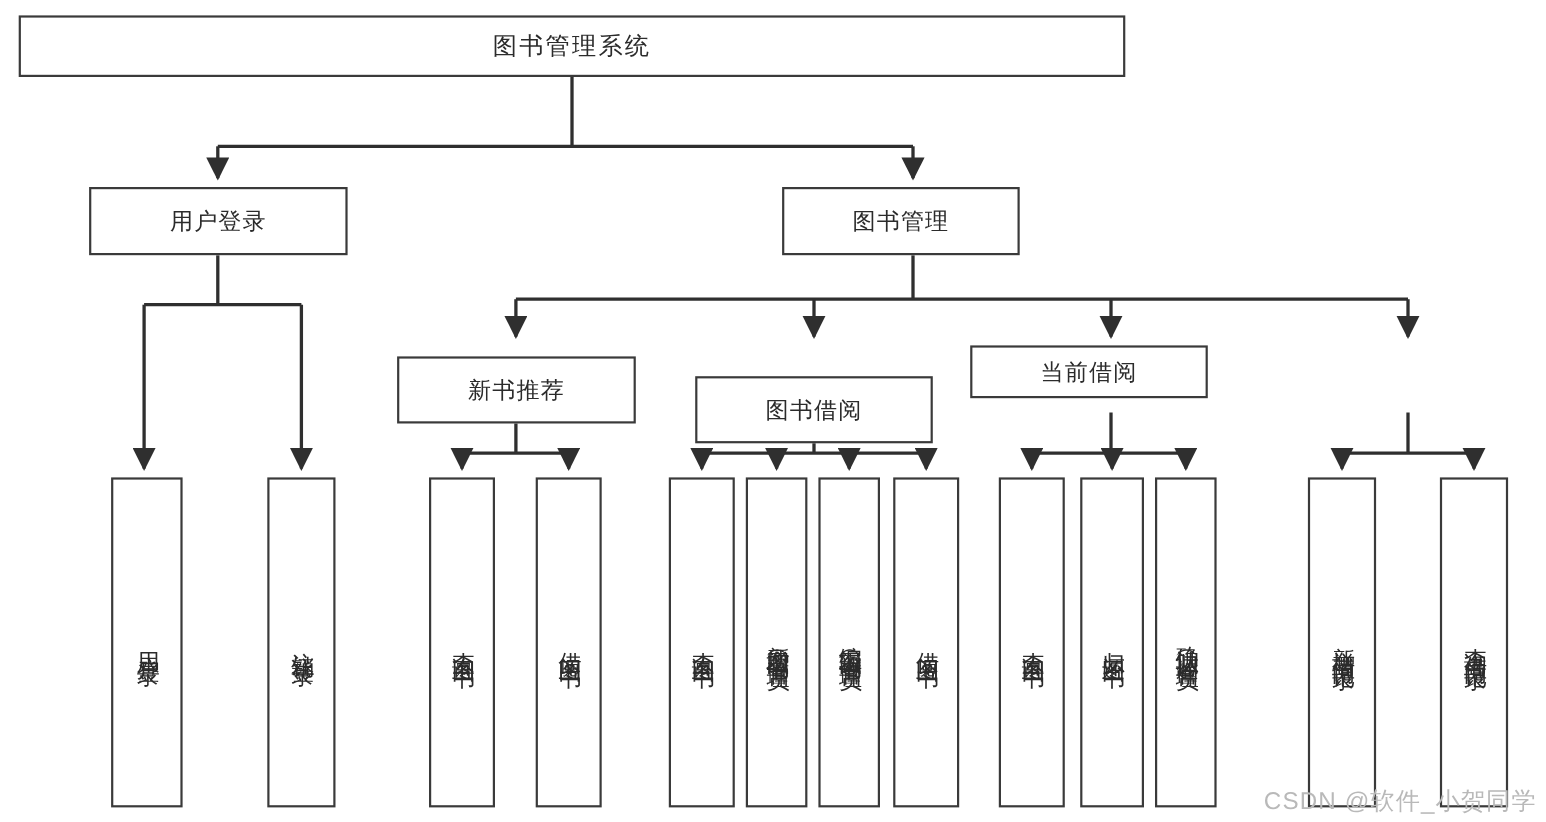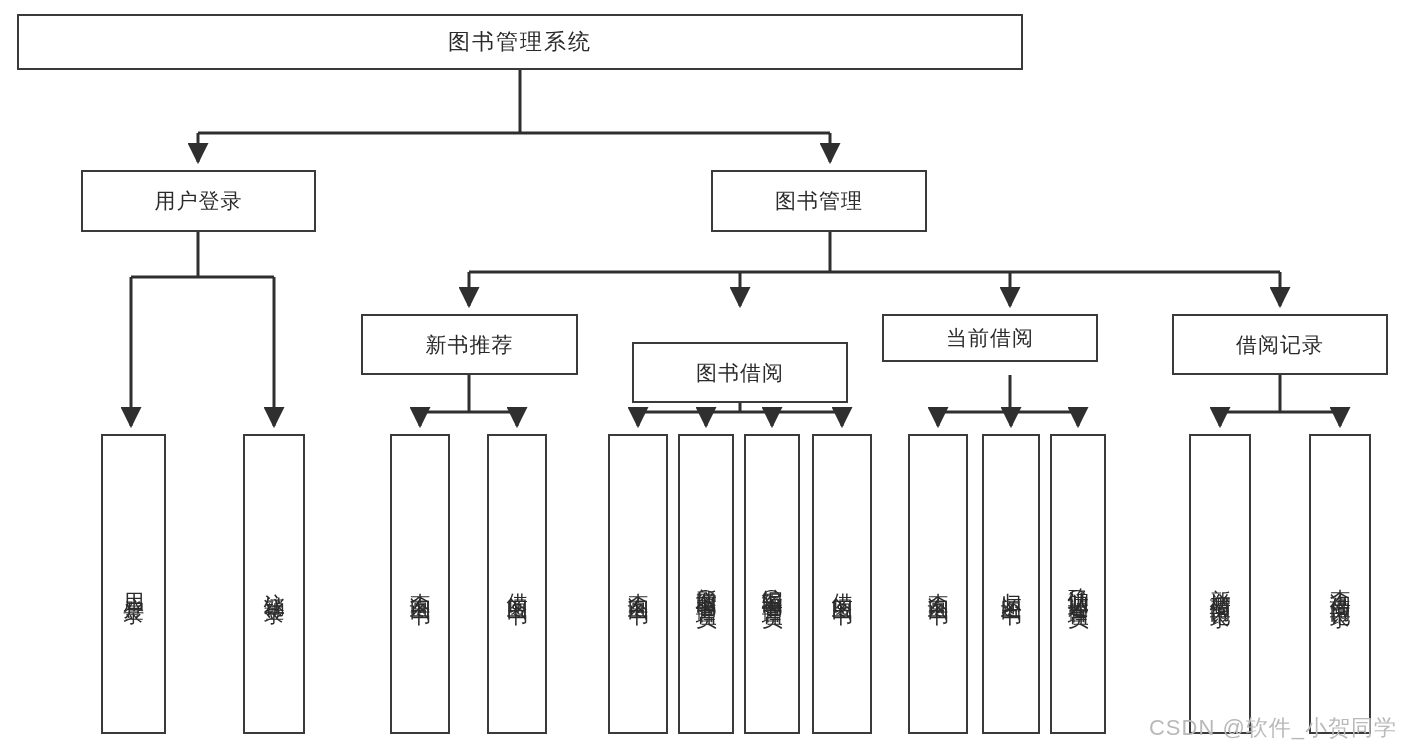--- a/index.html
+++ b/index.html
@@ -99,31 +99,28 @@
     <span>图书管理系统</span>
   </div>
 
   <div class="node h" style="left:81px;top:170px;width:235px;height:62px;">
     <span>用户登录</span>
   </div>
   <div class="node h" style="left:711px;top:170px;width:216px;height:62px;">
     <span>图书管理</span>
   </div>
 
-  <div class="node h" style="left:361px;top:314px;width:217px;height:61px;">
+  <div class="node h" style="left:361px;top:324px;width:217px;height:61px;">
     <span>新书推荐</span>
   </div>
   <div class="node h" style="left:632px;top:314px;width:216px;height:61px;margin-top:28px;">
     <span>图书借阅</span>
   </div>
   <div class="node h" style="left:882px;top:314px;width:216px;height:48px;">
     <span>当前借阅</span>
-  </div>
-  <div class="node h" style="left:1172px;top:314px;width:216px;height:61px;">
-    <span>借阅记录</span>
   </div>
 
   <div class="leaf" style="left:101px;top:434px;width:65px;height:300px;">
     <span class="vtext">用户登录</span>
   </div>
   <div class="leaf" style="left:243px;top:434px;width:62px;height:300px;">
     <span class="vtext">注销登录</span>
   </div>
 
   <div class="leaf" style="left:390px;top:434px;width:60px;height:300px;">

